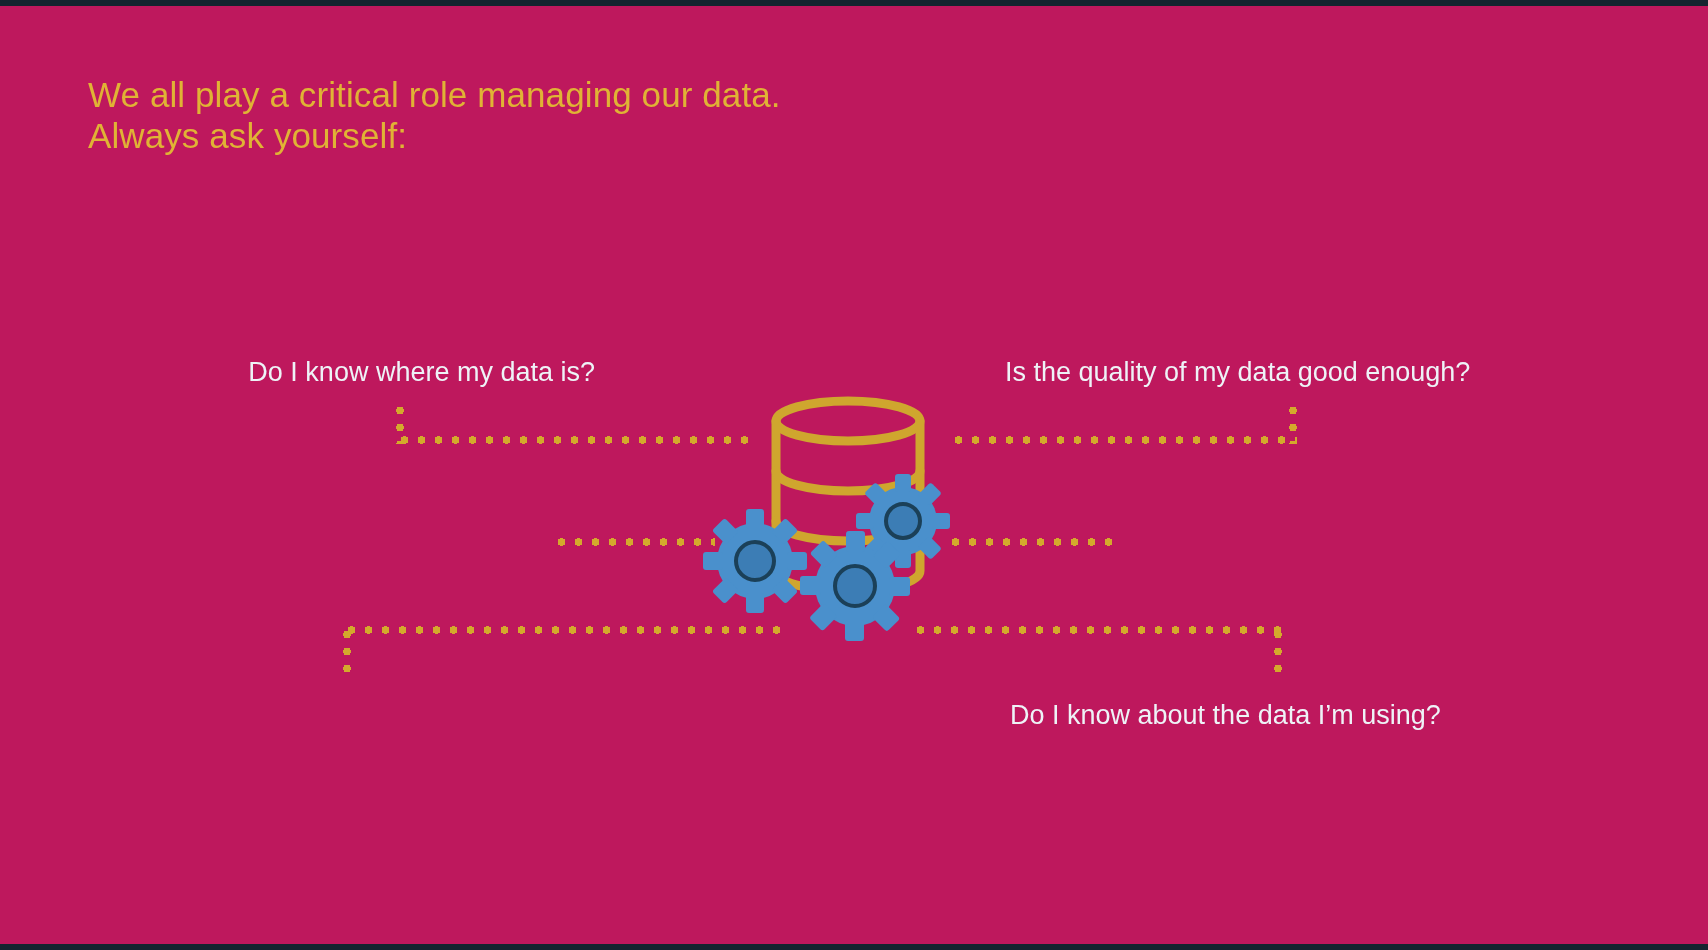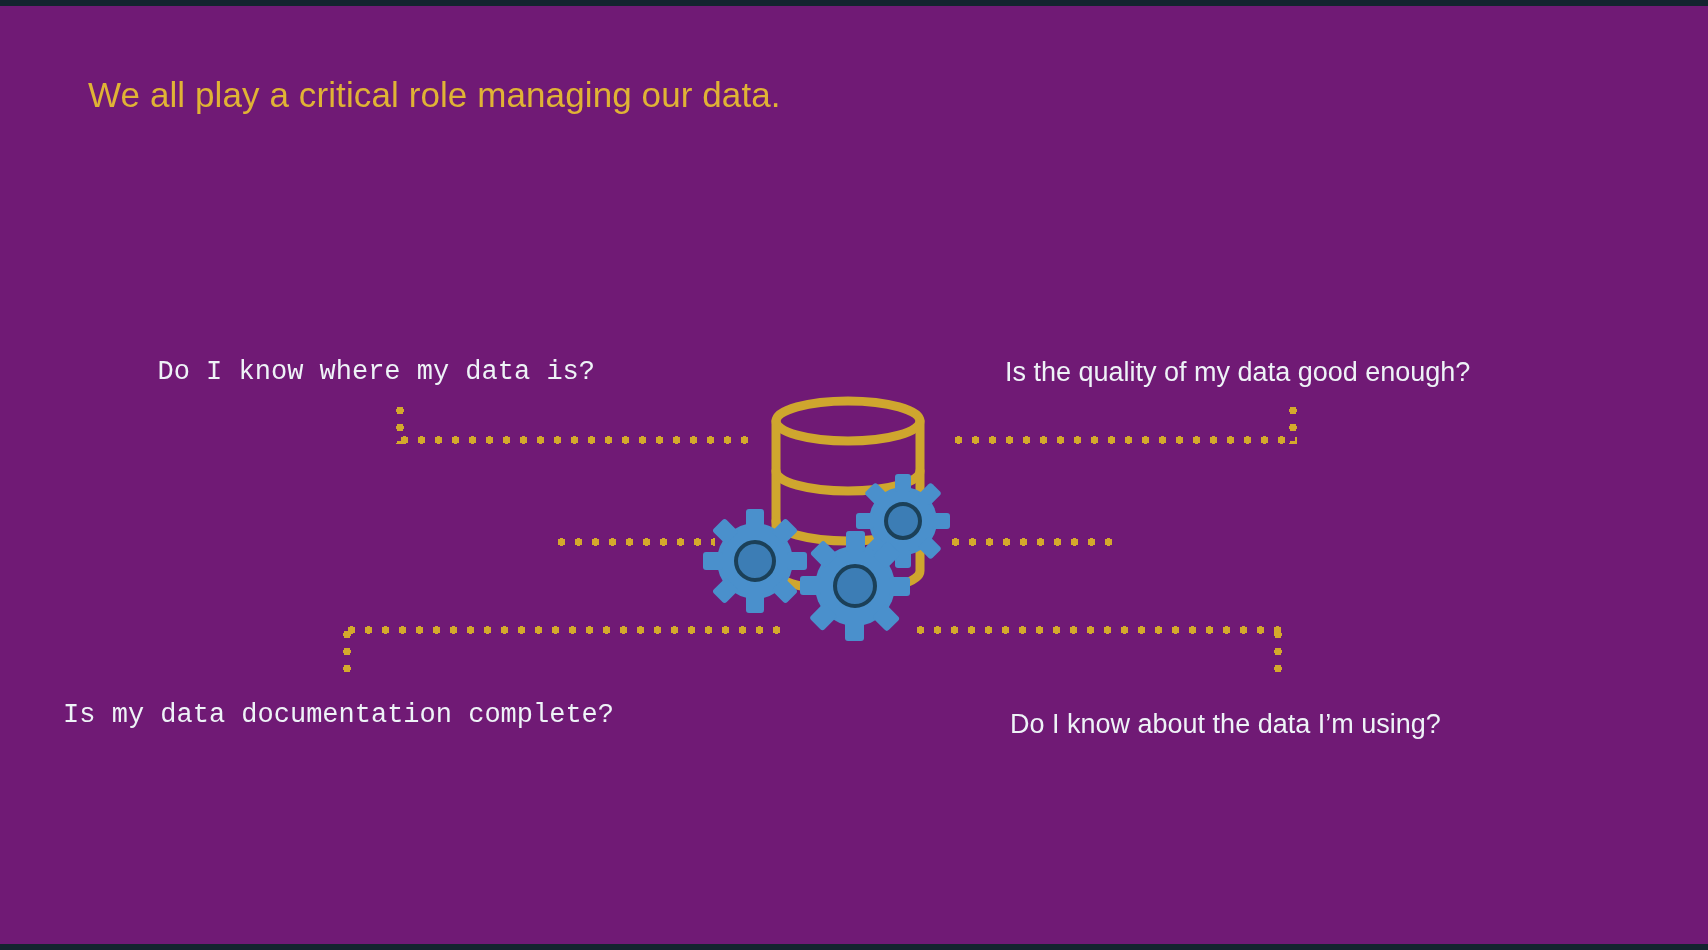--- a/index.html
+++ b/index.html
@@ -12,21 +12,21 @@
     height: 950px;
     overflow: hidden;
     font-family: "Liberation Sans", sans-serif;
   }
   #slide {
     position: absolute;
     left: 0;
     top: 6px;
     width: 1708px;
     height: 938px;
-    background: #701a75;
+    background: #be185d;
     overflow: hidden;
   }
 
   
   #title-block {
     position: absolute;
     left: 88px;
     top: 68px;
     width: 1000px;
   }
@@ -41,29 +41,29 @@
 
   
   .q-label {
     position: absolute;
     color: #eef3f7;
     font-size: 27px;
     line-height: 34px;
     font-weight: 400;
     white-space: nowrap;
   }
-  .q-left  { text-align: right; font-family: Liberation Mono, monospace; }
+  .q-left  { text-align: right; }
   .q-right { text-align: center; }
 
   #q-where      { right: 1113px; top: 349px; }
   #q-quality    { left: 1005px;  top: 349px; }
   #q-secure     { right: 1218px; top: 521px; }
   #q-who        { left: 1148px;  top: 521px; }
   #q-doc        { right: 1094px; top: 692px; }
-  #q-about      { left: 1010px;  top: 692px; margin-top: 9px; }
+  #q-about      { left: 1010px;  top: 692px; }
 
   
   .dot-h, .dot-v {
     position: absolute;
   }
   .dot-h {
     height: 8px;
     background-image: radial-gradient(circle closest-side, #d4a92c 99%, transparent 100%);
     background-size: 17px 8px;
     background-repeat: repeat-x;
@@ -103,20 +103,21 @@
     height: 260px;
   }
 </style>
 </head>
 <body>
 
 <div id="slide">
 
   <div id="title-block">
     <div class="title-line">We all play a critical role managing our data.</div>
+    <div class="title-line">Always ask yourself:</div>
   </div>
 
   <div class="dot-v" id="conn-tl-v"></div>
   <div class="dot-h" id="conn-tl-h"></div>
 
   <div class="dot-v" id="conn-tr-v"></div>
   <div class="dot-h" id="conn-tr-h"></div>
 
   <div class="dot-h" id="conn-ml-h"></div>
   <div class="dot-h" id="conn-mr-h"></div>
@@ -184,16 +185,15 @@
             <rect x="-9" y="-55" width="19" height="21" rx="3" transform="rotate(315)"></rect>
           </g>
         </g>
         <circle cx="0" cy="0" r="20" fill="#3c7db5" stroke="#1b4058" stroke-width="4"></circle>
       </g>
     </svg>
   </div>
 
   <div class="q-label q-left" id="q-where">Do I know where my data is?</div>
   <div class="q-label q-right" id="q-quality">Is the quality of my data good enough?</div>
-  <div class="q-label q-left" id="q-doc">Is my data documentation complete?</div>
   <div class="q-label q-right" id="q-about">Do I know about the data I’m using?</div>
 
 </div>
 
 </body></html>

